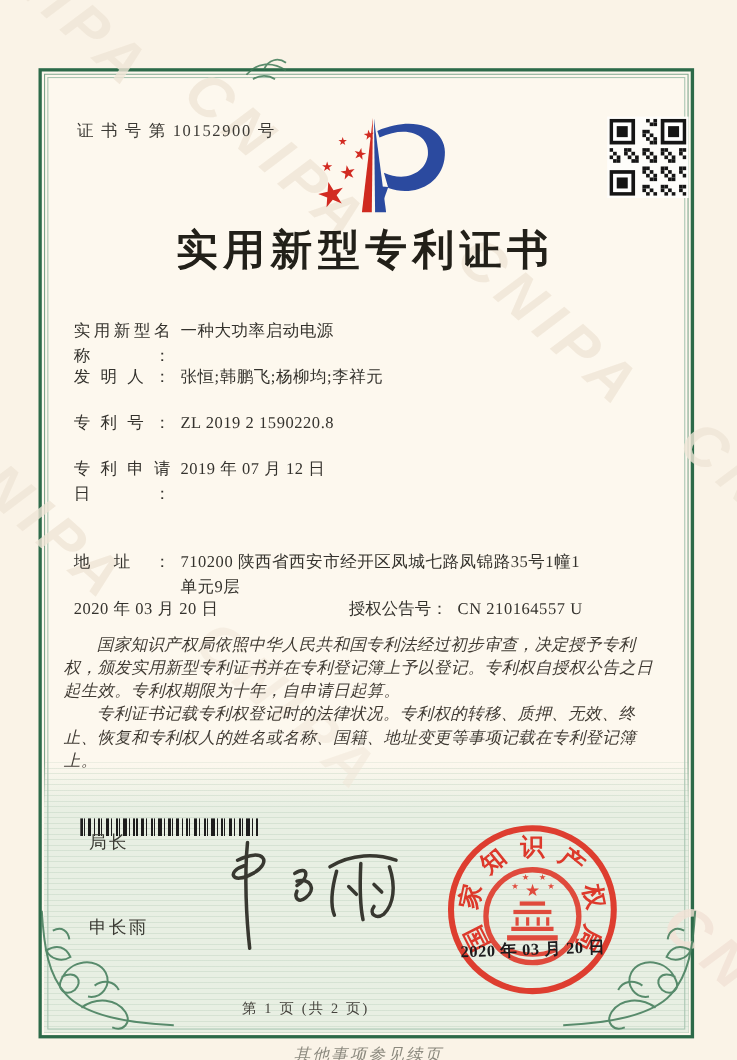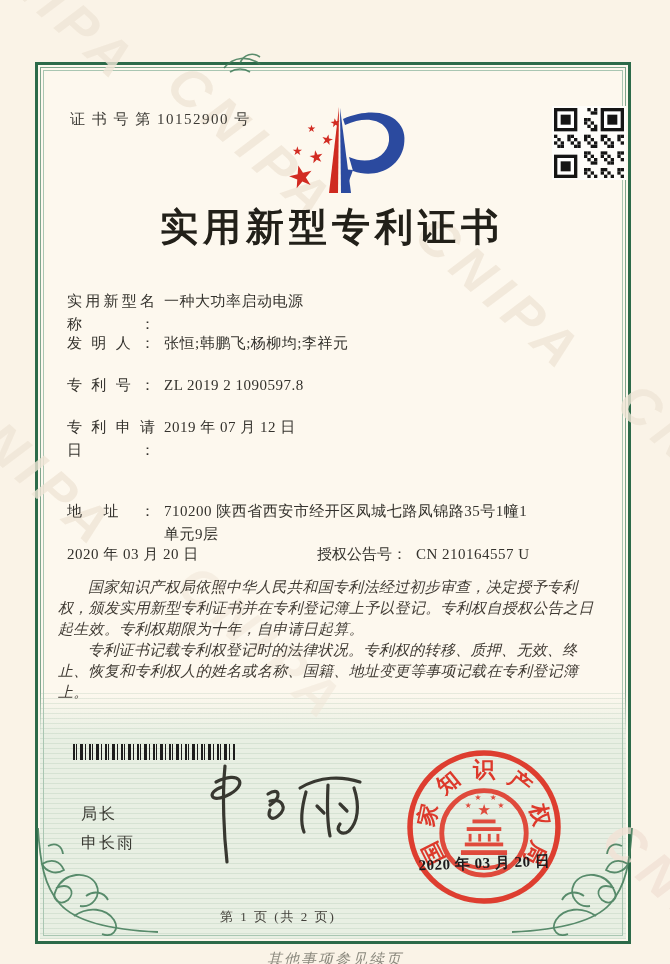--- a/index.html
+++ b/index.html
@@ -30,21 +30,21 @@
   .addr .value{max-width:372px;}
   .pair2{position:absolute;left:250px;top:0;display:flex;}
   .pair2 .label{width:90px;margin-right:9px;}
   
   .body-text{position:absolute;left:58px;width:548px;top:577px;
              font-size:15px;line-height:21px;font-style:italic;color:#403b34;letter-spacing:.3px;}
   .body-text p{margin:0;text-indent:2em;}
   
   .barcode{position:absolute;left:73px;top:744px;width:163px;height:16px;
       background:repeating-linear-gradient(90deg,#1d1d1d 0 2px,rgba(0,0,0,0) 2px 3px,#1d1d1d 3px 4px,rgba(0,0,0,0) 4px 7px,#1d1d1d 7px 10px,rgba(0,0,0,0) 10px 12px,#1d1d1d 12px 13px,rgba(0,0,0,0) 13px 16px);}
-  .director-title{position:absolute;left:81px;top:804px;font-size:16px;color:#3a3a33;
+  .director-title{position:absolute;left:81px;top:756px;font-size:16px;color:#3a3a33;
       font-family:"Liberation Sans","DejaVu Sans",sans-serif;letter-spacing:2px;}
   .director-name{position:absolute;left:81px;top:833px;font-size:16px;color:#3a3a33;
       font-family:"Liberation Sans","DejaVu Sans",sans-serif;letter-spacing:2px;}
   .signature{position:absolute;left:188px;top:764px;width:190px;height:104px;}
   
   .seal{position:absolute;left:394px;top:737px;width:180px;height:180px;}
   .seal-ring{position:absolute;inset:0;}
   .seal-arc{position:absolute;inset:0;}
   .seal-arc span{position:absolute;left:50%;top:50%;font-size:22px;font-weight:700;color:#dd2a1c;opacity:.92;}
   .emblem{position:absolute;left:42px;top:46px;width:96px;height:96px;opacity:.92;}
@@ -197,21 +197,21 @@
     <div class="row" style="top:290px;">
       <span class="label">实用新型名称：</span>
       <span class="value">一种大功率启动电源</span>
     </div>
     <div class="row" style="top:332px;">
       <span class="label">发明人：</span>
       <span class="value">张恒;韩鹏飞;杨柳均;李祥元</span>
     </div>
     <div class="row" style="top:374px;justify-content:space-between;">
       <span class="label">专利号：</span>
-      <span class="value">ZL 2019 2 1090597.8</span>
+      <span class="value">ZL 2019 2 1590220.8</span>
     </div>
     <div class="row" style="top:416px;">
       <span class="label">专利申请日：</span>
       <span class="value">2019 年 07 月 12 日</span>
     </div>
     <div class="row addr" style="top:500px;">
       <span class="label">地址：</span>
       <span class="value">710200 陕西省西安市经开区凤城七路凤锦路35号1幢1单元9层</span>
     </div>
     <div class="row" style="top:543px;width:520px;">

